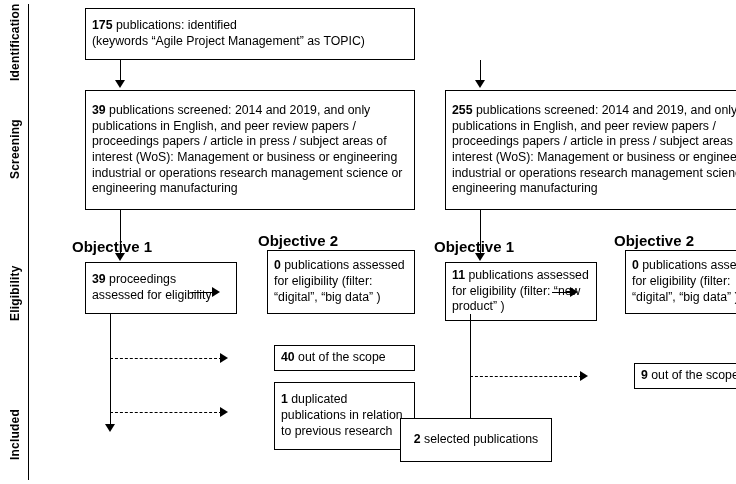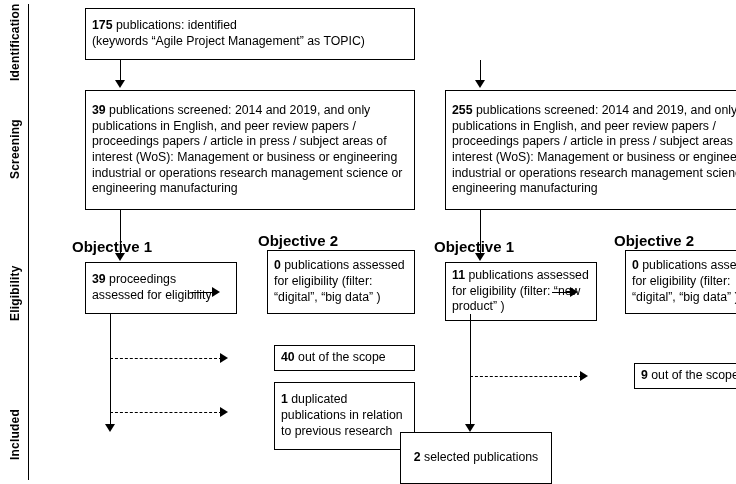--- a/index.html
+++ b/index.html
@@ -217,19 +217,19 @@
 
   <div class="hline dashed" style="left:470px; top:376px; width:112px;"></div>
   <div class="arrow-right" style="left:580px; top:371px;"></div>
 
   <div class="box left" style="left:589px; top:363px; width:139px; height:26px;">
     <div class="txt">
       <b>9</b><span> out of the scope</span>
     </div>
   </div>
 
-  <div class="box center" style="left:400px; top:432px; width:152px; height:52px;">
+  <div class="box center" style="left:400px; top:418px; width:152px; height:44px;">
     <div class="txt">
       <b>2</b><span> selected publications</span>
     </div>
   </div>
 
 </div>
 
 </body></html>

